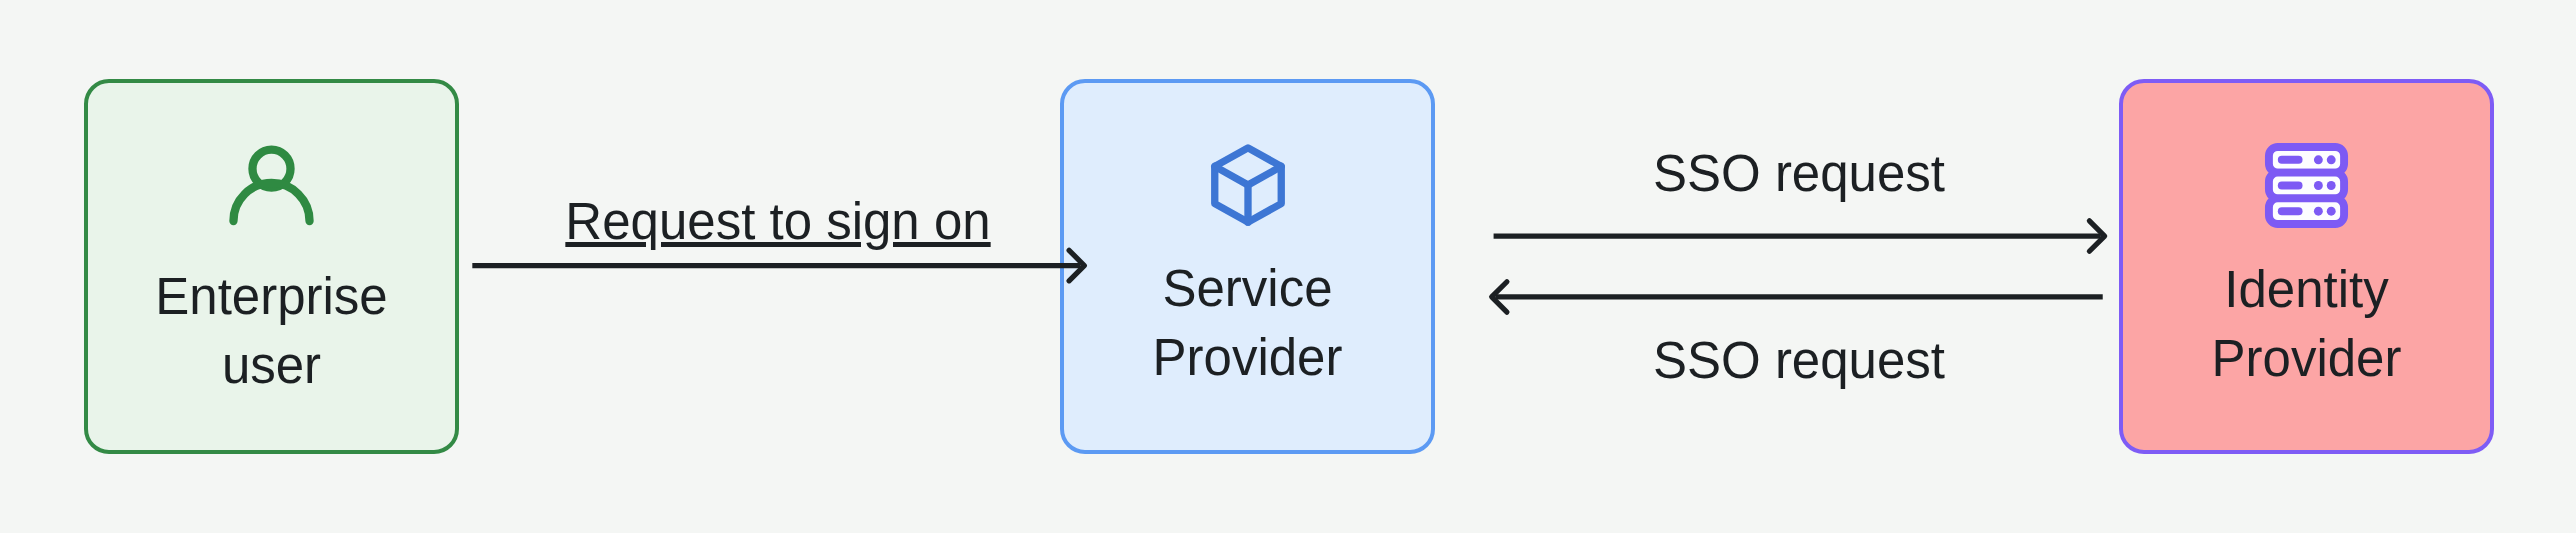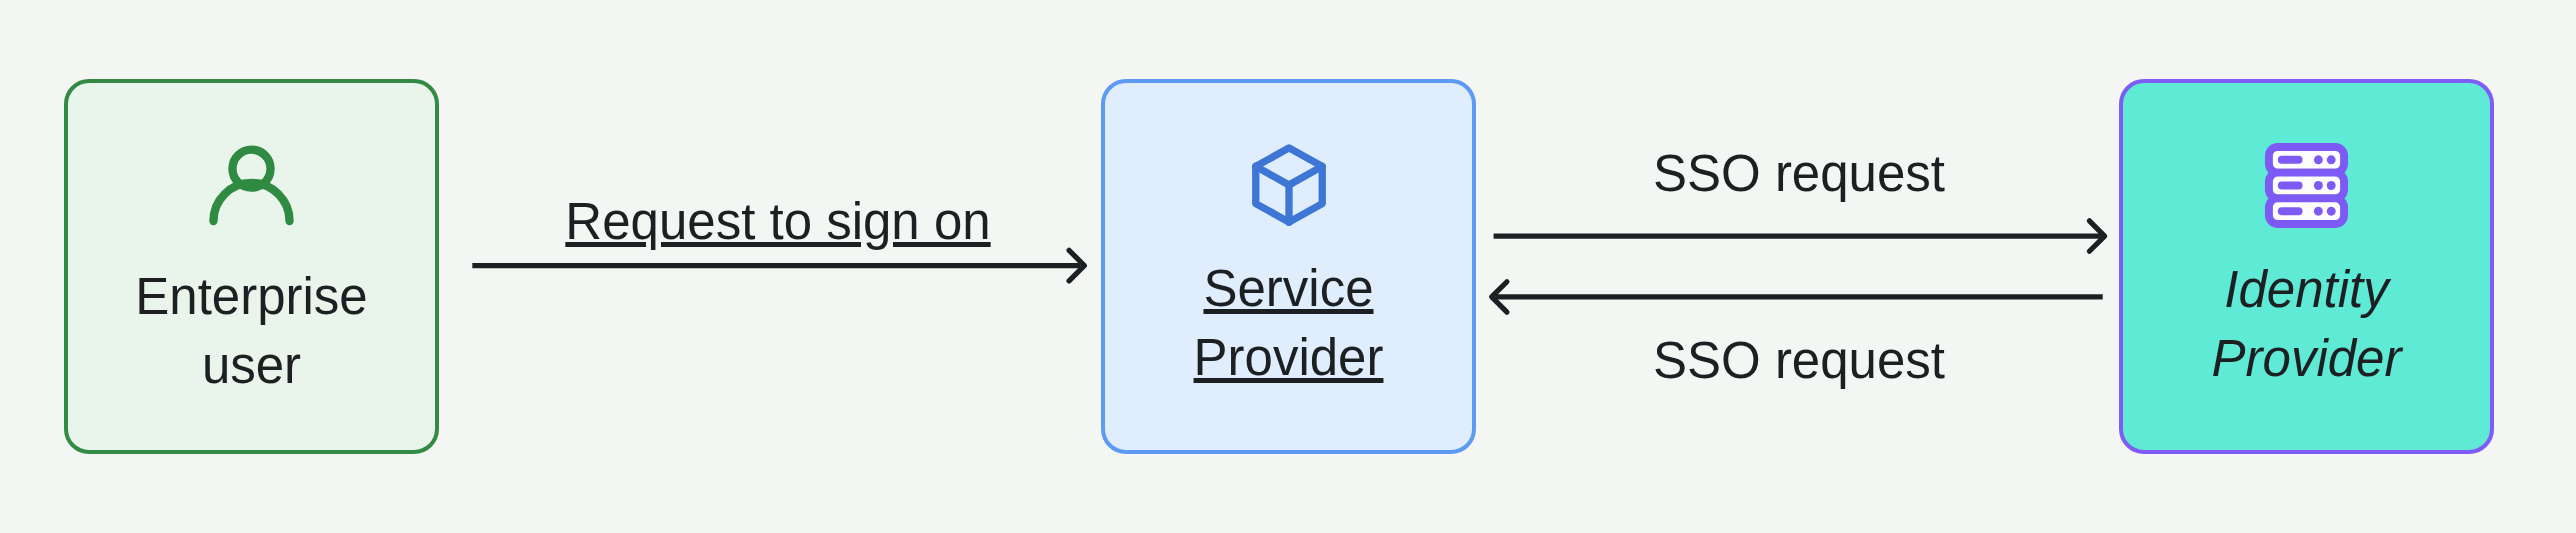--- a/index.html
+++ b/index.html
@@ -20,22 +20,22 @@
     height: 375px;
     box-sizing: border-box;
     border: 4.8px solid;
     border-radius: 25px;
     display: flex;
     flex-direction: column;
     align-items: center;
     justify-content: center;
     gap: 25px;
   }
-  #node-enterprise-user { left: 64px; gap: 22px; }
-  #node-service-provider { left: 1101px; text-decoration: underline; }
+  #node-enterprise-user { left: 84px; gap: 22px; }
+  #node-service-provider { left: 1060px; }
   #node-identity-provider { left: 2119px; }
   .node-icon { display: block; flex: 0 0 auto; }
   .node-label {
     font-size: 51px;
     line-height: 69px;
     font-weight: 500;
     text-align: center;
     max-width: 314px;
     margin: 0;
   }
@@ -79,21 +79,21 @@
     <svg class="node-icon" width="88" height="88" viewBox="0 0 90 90" style="color: rgb(61, 118, 212);">
       <g fill="none" stroke="currentColor" stroke-width="7.5" stroke-linecap="round" stroke-linejoin="round">
         <path d="M45 7 79 26v38L45 83 11 64V26Z"></path>
         <path d="M11 26l34 19 34-19"></path>
         <path d="M45 45v38"></path>
       </g>
     </svg>
     <p class="node-label">Service Provider</p>
   </div>
 
-  <div class="node" id="node-identity-provider" style="border-color: rgb(126, 92, 245); background-color: #5eead4; font-style: italic;">
+  <div class="node" id="node-identity-provider" style="border-color: rgb(126, 92, 245); background-color: #fca5a5;">
     <svg class="node-icon" width="89" height="89" viewBox="0 0 90 90" style="color: rgb(125, 90, 244);">
       <g stroke="currentColor" stroke-width="8" fill="#fdfdff">
         <rect x="7" y="6" width="76" height="26" rx="9"></rect>
         <rect x="7" y="32" width="76" height="26" rx="9"></rect>
         <rect x="7" y="58" width="76" height="26" rx="9"></rect>
       </g>
       <g fill="currentColor" stroke="none">
         <rect x="16" y="15" width="25" height="8" rx="4"></rect>
         <circle cx="57" cy="19" r="4.5"></circle>
           <circle cx="70" cy="19" r="4.5"></circle>

